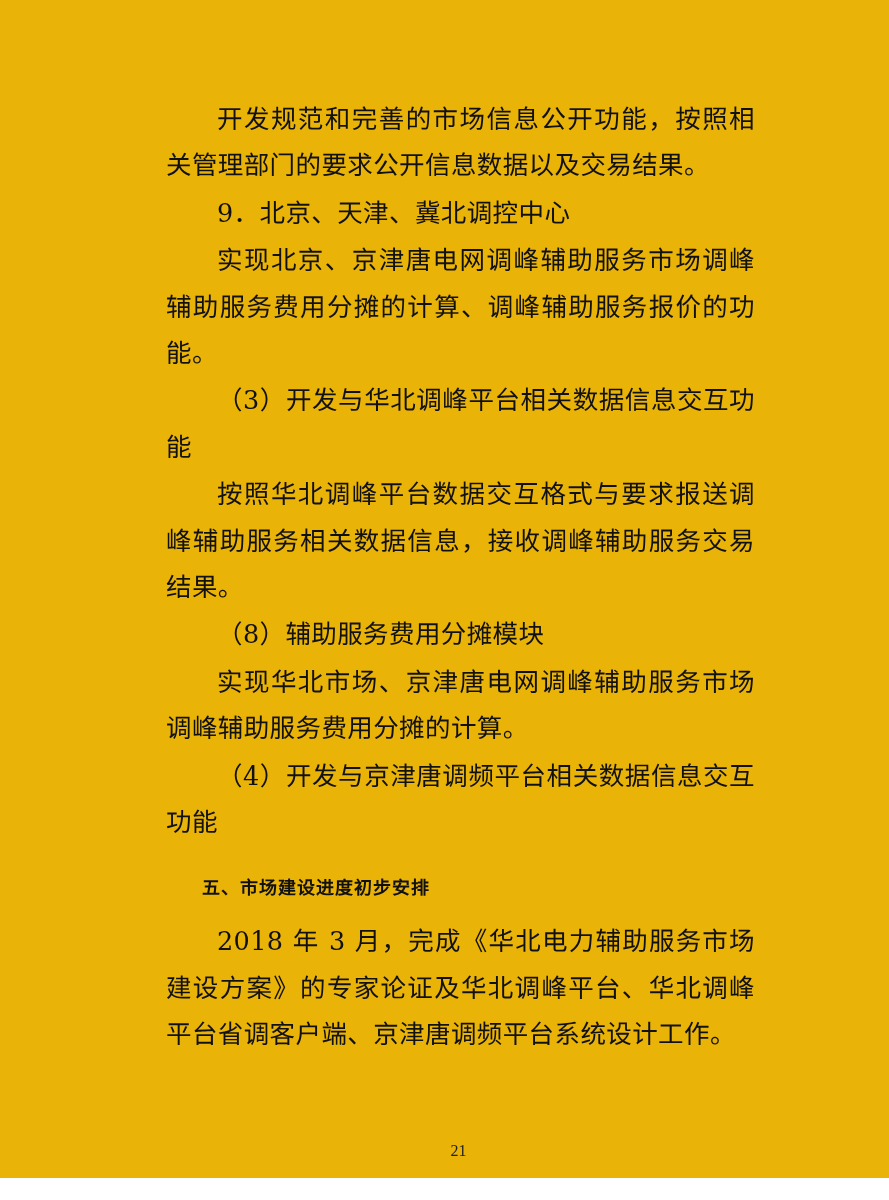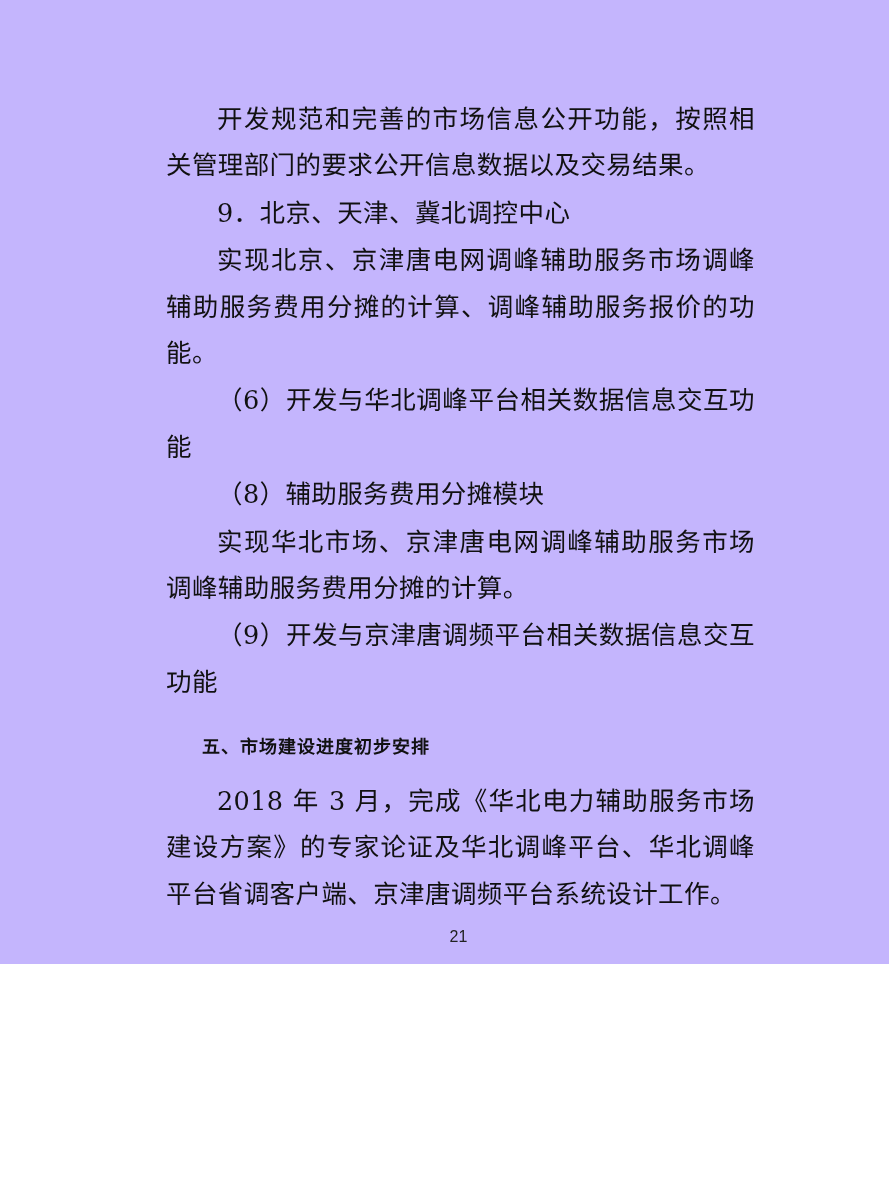--- a/index.html
+++ b/index.html
@@ -11,22 +11,22 @@
   body {
     width: 889px;
     height: 1200px;
     overflow: hidden;
     font-family: "DejaVu Serif", "Liberation Serif", serif;
     color: #1a1a1a;
   }
   .page {
     position: relative;
     width: 889px;
-    height: 964px;
-    background: #c4b5fd;
+    height: 1178px;
+    background: #eab308;
     box-sizing: border-box;
     padding: 96px 134px 40px 166px;
   }
   .doc-body {
     font-size: 25.5px;
     line-height: 1.82;
     letter-spacing: 0.4px;
     text-align: justify;
     text-justify: inter-ideograph;
     color: #111111;
@@ -43,38 +43,39 @@
     font-size: 18px;
     letter-spacing: 1px;
   }
   .page-number {
     position: absolute;
     left: 0;
     right: 0;
     bottom: 18px;
     text-align: center;
     font-size: 16px;
-    font-family: Liberation Sans, sans-serif;
+    font-family: Liberation Serif, serif;
     color: #222222;
     padding-left: 28px;
   }
 </style>
 </head>
 <body>
 
 <div class="page">
   <div class="doc-body">
 
     <p class="para">开发规范和完善的市场信息公开功能，按照相关管理部门的要求公开信息数据以及交易结果。</p>
     <p class="para">9．北京、天津、冀北调控中心</p>
     <p class="para">实现北京、京津唐电网调峰辅助服务市场调峰辅助服务费用分摊的计算、调峰辅助服务报价的功能。</p>
-    <p class="para">（6）开发与华北调峰平台相关数据信息交互功能</p>
+    <p class="para">（3）开发与华北调峰平台相关数据信息交互功能</p>
+    <p class="para">按照华北调峰平台数据交互格式与要求报送调峰辅助服务相关数据信息，接收调峰辅助服务交易结果。</p>
     <p class="para">（8）辅助服务费用分摊模块</p>
     <p class="para">实现华北市场、京津唐电网调峰辅助服务市场调峰辅助服务费用分摊的计算。</p>
-    <p class="para">（9）开发与京津唐调频平台相关数据信息交互功能</p>
+    <p class="para">（4）开发与京津唐调频平台相关数据信息交互功能</p>
 
     <h2 class="heading">五、市场建设进度初步安排</h2>
 
     <p class="para">2018 年 3 月，完成《华北电力辅助服务市场建设方案》的专家论证及华北调峰平台、华北调峰平台省调客户端、京津唐调频平台系统设计工作。</p>
 
   </div>
 
   <div class="page-number">21</div>
 </div>
 

